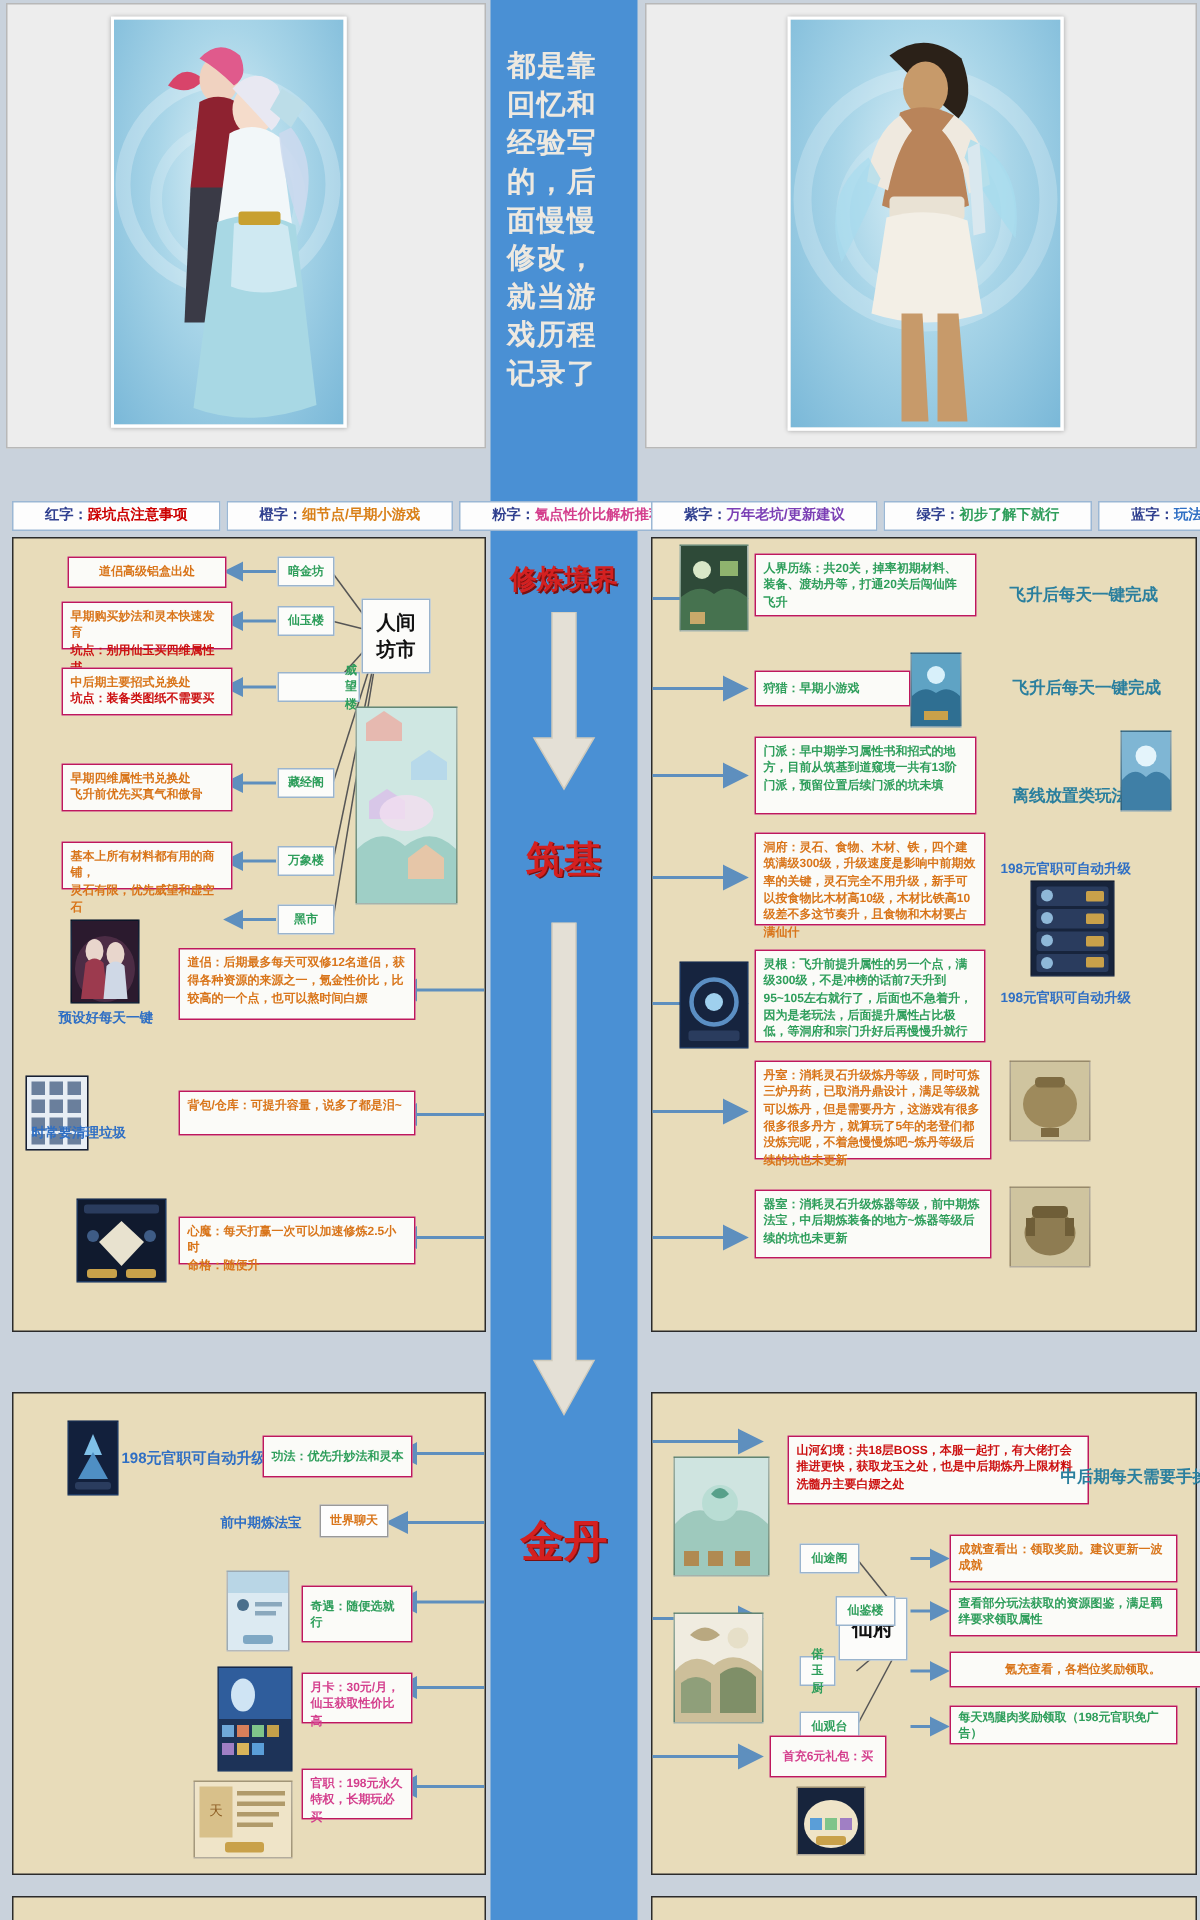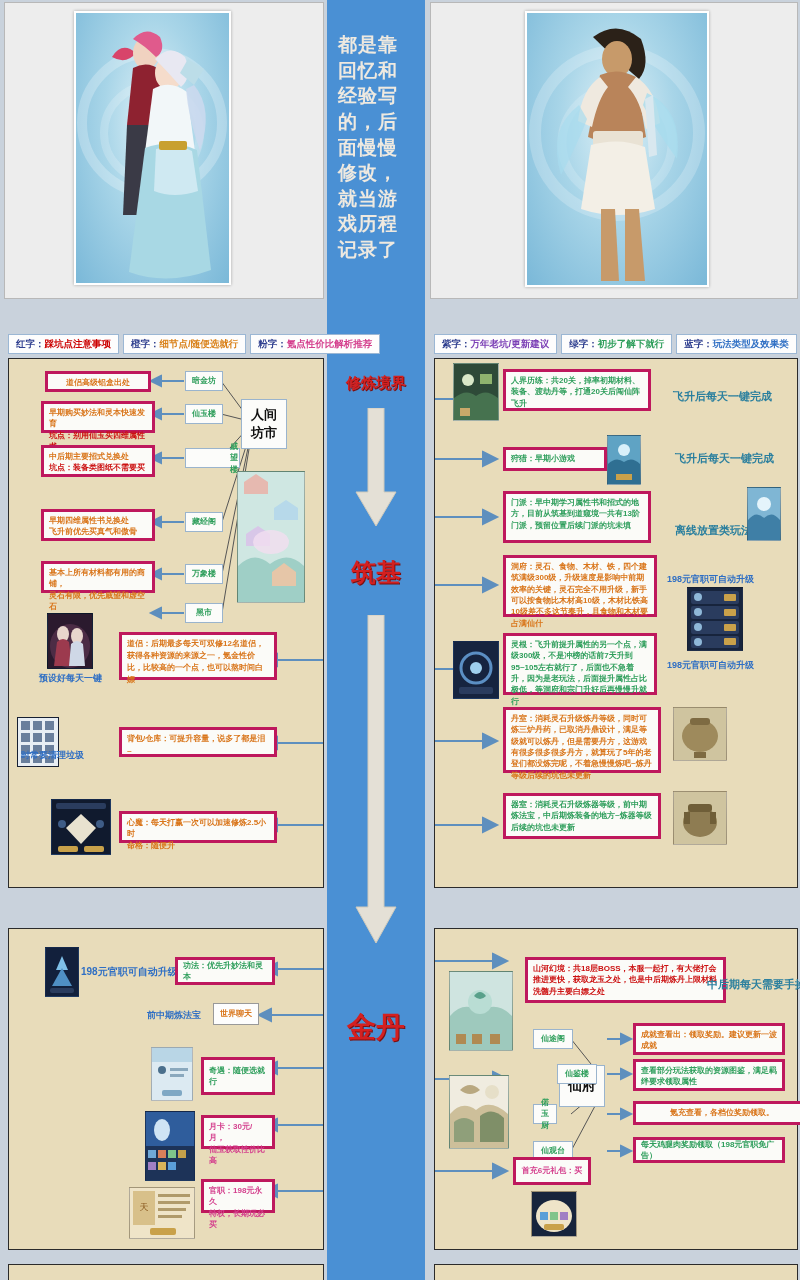--- a/index.html
+++ b/index.html
@@ -20,21 +20,21 @@
   .spine-note{
     width:76px;margin-top:32px;
     color:#eee9e0;font-size:19px;line-height:1.35;
     font-weight:bold;letter-spacing:1px;text-align:left;
   }
   .stage-title{
     position:absolute;left:0;width:98px;text-align:center;
     color:#d42020;font-weight:bold;
     text-shadow:1px 1px 0 #7a1010;
   }
-  #stage0{top:374px;font-size:15px;}
+  #stage0{top:374px;font-size:18px;}
   #stage1{top:556px;font-size:25px;}
   #stage2{top:1008px;font-size:29px;}
   .arrow{position:absolute;left:49px;transform:translateX(-50%);}
   .arrow svg{display:block;}
   #arrow0{top:408px;}
   #arrow1{top:615px;}
 
   
   .top-panel{position:absolute;background:#ededed;border:1px solid #b8b8b8;}
   #top-left{left:4px;top:2px;width:318px;height:295px;}
@@ -45,40 +45,40 @@
   .art .sky{position:absolute;inset:0;
     background:radial-gradient(ellipse at 50% 40%,#dff1f7 0%,#a8d5e8 45%,#7ab8d8 100%);}
 
   
   .legend{position:absolute;display:flex;align-items:stretch;gap:4px;}
   #legend-left{left:8px;top:334px;}
   #legend-right{left:434px;top:334px;}
   .legend-item{
     border:1px solid #9bb7d4;background:#fdfdfd;
     font-size:9.5px;font-weight:bold;line-height:18px;
-    padding:0 7px;white-space:nowrap;
+    padding:0 21px;white-space:nowrap;
   }
   .lc-red{color:#cc0000;} .lc-orange{color:#d98018;}
   .lc-pink{color:#d43f8d;} .lc-purple{color:#7b3fb5;}
   .lc-green{color:#2e9e5b;} .lc-blue{color:#2f6fc4;}
   .legend-key{color:#2f3f8f;}
 
   
   .panel{position:absolute;background:#e8dcba;border:1px solid #2b2b2b;}
   #panel-l1{left:8px;top:358px;width:314px;height:528px;}
   #panel-r1{left:434px;top:358px;width:362px;height:528px;}
   #panel-l2{left:8px;top:928px;width:314px;height:320px;}
   #panel-r2{left:434px;top:928px;width:362px;height:320px;}
   #panel-l3{left:8px;top:1264px;width:314px;height:16px;}
   #panel-r3{left:434px;top:1264px;width:362px;height:16px;}
 
   
   .box{
     position:absolute;box-sizing:border-box;
-    border:3px solid #be185d;background:#fbfbf8;
+    border:1px solid #be185d;background:#fbfbf8;
     padding:3px 5px;font-size:8px;line-height:1.42;
     font-weight:bold;
   }
   .box.node{
     background:#fcfcfa;border:1px solid #9ab4cd;
     display:flex;align-items:center;justify-content:center;
     text-align:center;
   }
   .box.plain{border:1px solid #999;background:#fdfdfd;}
   .t-green{color:#2e9e5b;}
@@ -172,21 +172,21 @@
       </svg>
     </div>
     <div class="stage-title" id="stage2">金丹</div>
   </div>
 
   <div class="legend" id="legend-left">
     <div class="legend-item">
       <span class="legend-key">红字：</span><span class="lc-red">踩坑点注意事项</span>
     </div>
     <div class="legend-item">
-      <span class="legend-key">橙字：</span><span class="lc-orange">细节点/随便选就行</span>
+      <span class="legend-key">橙字：</span><span class="lc-orange">细节点/早期小游戏</span>
     </div>
     <div class="legend-item">
       <span class="legend-key">粉字：</span><span class="lc-pink">氪点性价比解析推荐</span>
     </div>
   </div>
 
   <div class="legend" id="legend-right">
     <div class="legend-item">
       <span class="legend-key">紫字：</span><span class="lc-purple">万年老坑/更新建议</span>
     </div>

